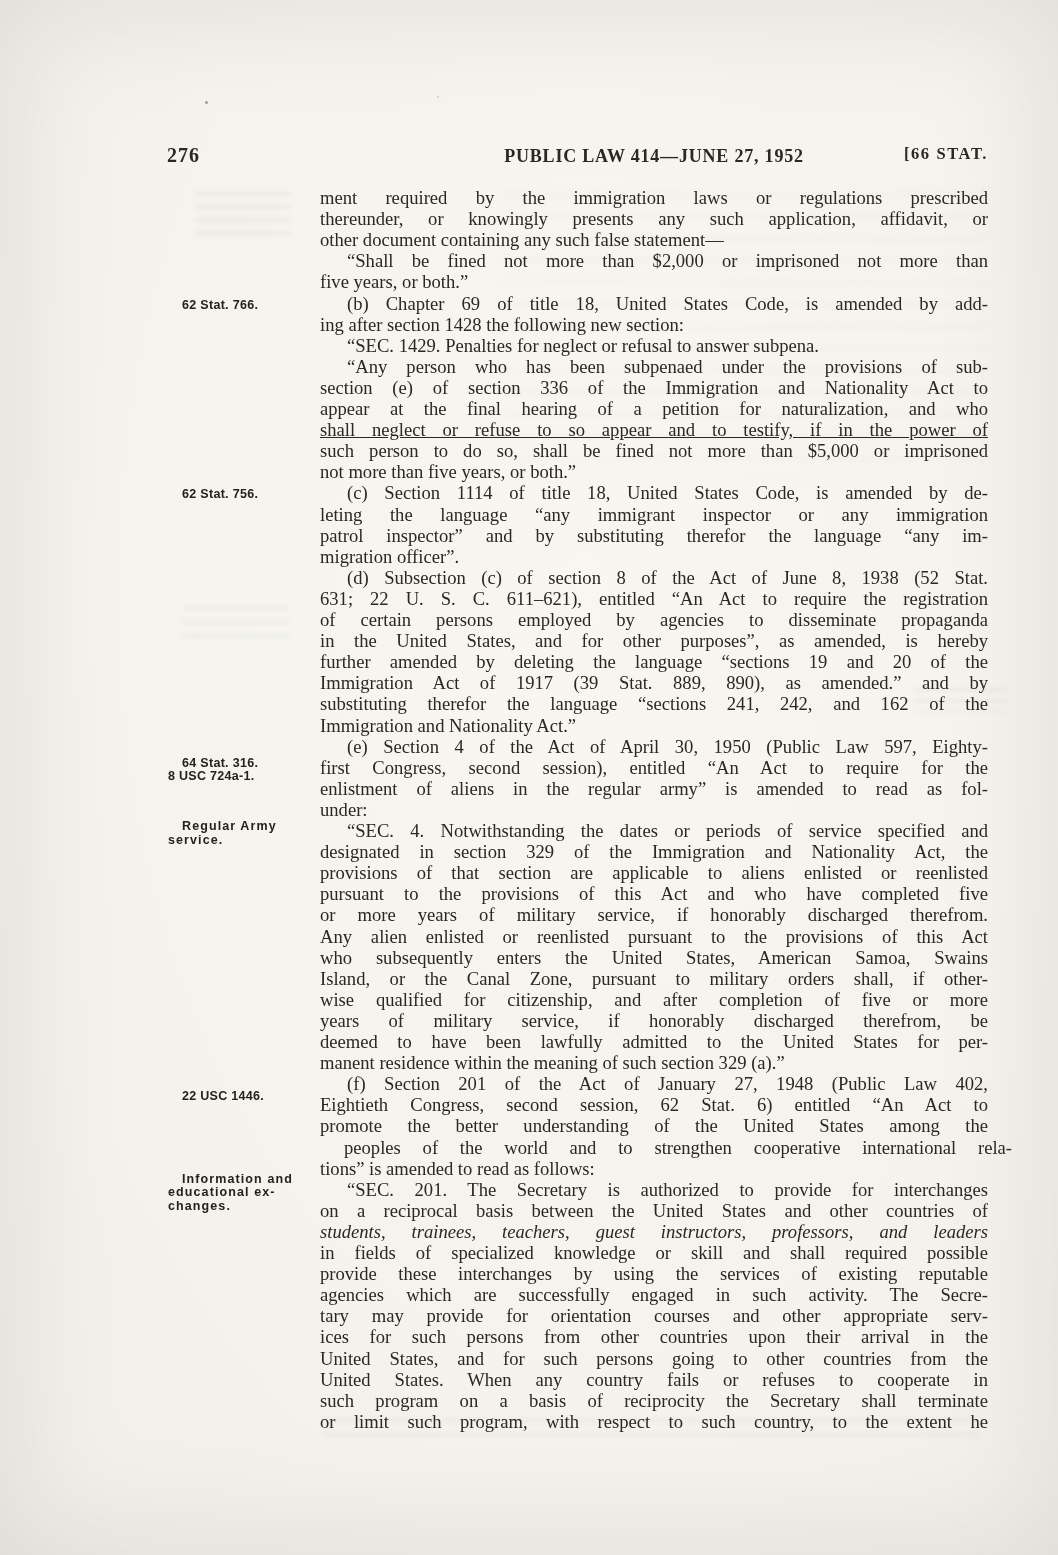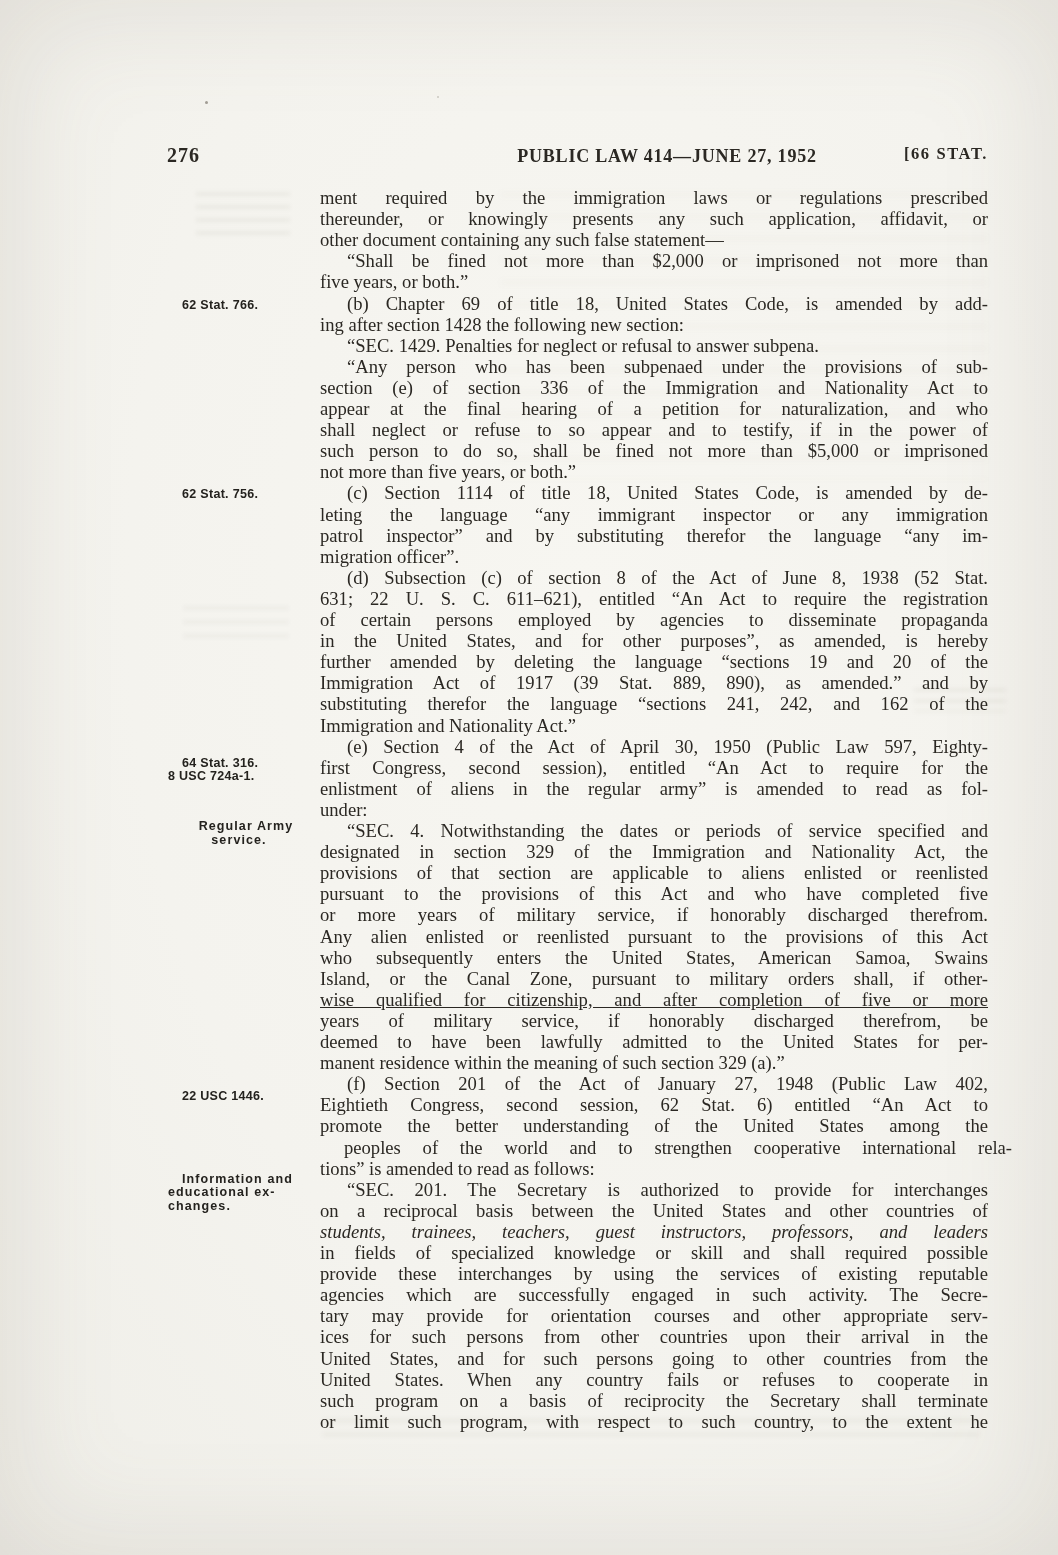--- a/index.html
+++ b/index.html
@@ -12,21 +12,21 @@
   }
   .page::after {
     content:""; position:absolute; inset:0; pointer-events:none;
     box-shadow: inset 0 0 110px 12px rgba(125,115,98,0.14);
   }
   .hdr-num {
     position:absolute; left:167px; top:144px;
     font-size:20px; font-weight:bold; letter-spacing:1px;
   }
   .hdr-title {
-    position:absolute; left:333px; top:146px; width:668px;
+    position:absolute; left:320px; top:146px; width:668px;
     text-align:center; font-size:18px; font-weight:bold; letter-spacing:0.8px;
   }
   .hdr-stat {
     position:absolute; right:70px; top:144px;
     font-size:16.5px; font-weight:bold; letter-spacing:1.6px;
   }
   .body-line {
     position:absolute; left:320px; width:668px; height:21px;
     font-size:18.6px; line-height:21px;
     text-align:justify; text-align-last:justify;
@@ -71,40 +71,40 @@
 
   <div class="hdr-num">276</div>
   <div class="hdr-title">PUBLIC LAW 414—JUNE 27, 1952</div>
   <div class="hdr-stat">[66 STAT.</div>
 
   <div id="margin-notes">
       <div class="mnote" style="top: 298.5px;">62 Stat. 766.</div>
       <div class="mnote" style="top: 488.4px;">62 Stat. 756.</div>
       <div class="mnote" style="top: 756.7px;">64 Stat. 316.
 8 USC 724a-1.</div>
-      <div class="mnote spread" style="top: 820px; text-align: center;">Regular Army
+      <div class="mnote spread" style="top: 820px;">Regular Army
 service.</div>
       <div class="mnote" style="top: 1090.3px;">22 USC 1446.</div>
       <div class="mnote spread" style="top: 1172.7px;">Information and
 educational ex-
 changes.</div>
     </div>
   <div id="body-text">
       <div class="body-line" style="top: 187px;">ment required by the immigration laws or regulations prescribed</div>
       <div class="body-line" style="top: 208.1px;">thereunder, or knowingly presents any such application, affidavit, or</div>
       <div class="body-line end" style="top: 229.2px;">other document containing any such false statement—</div>
       <div class="body-line indent" style="top: 250.3px;">“Shall be fined not more than $2,000 or imprisoned not more than</div>
       <div class="body-line end" style="top: 271.4px;">five years, or both.”</div>
       <div class="body-line indent" style="top: 292.5px;">(b) Chapter 69 of title 18, United States Code, is amended by add-</div>
       <div class="body-line end" style="top: 313.6px;">ing after section 1428 the following new section:</div>
       <div class="body-line indent end" style="top: 334.7px;">“SEC. 1429. Penalties for neglect or refusal to answer subpena.</div>
       <div class="body-line indent" style="top: 355.8px;">“Any person who has been subpenaed under the provisions of sub-</div>
       <div class="body-line" style="top: 376.9px;">section (e) of section 336 of the Immigration and Nationality Act to</div>
       <div class="body-line" style="top: 398px;">appear at the final hearing of a petition for naturalization, and who</div>
-      <div class="body-line" style="top: 419.1px;">shall neglect or refuse to so appear and to testify, if in the power of</div>
+      <div class="body-line" style="top: 419.1px; text-decoration: underline;">shall neglect or refuse to so appear and to testify, if in the power of</div>
       <div class="body-line" style="top: 440.2px;">such person to do so, shall be fined not more than $5,000 or imprisoned</div>
       <div class="body-line end" style="top: 461.3px;">not more than five years, or both.”</div>
       <div class="body-line indent" style="top: 482.4px;">(c) Section 1114 of title 18, United States Code, is amended by de-</div>
       <div class="body-line" style="top: 503.5px;">leting the language “any immigrant inspector or any immigration</div>
       <div class="body-line" style="top: 524.6px;">patrol inspector” and by substituting therefor the language “any im-</div>
       <div class="body-line end" style="top: 545.7px;">migration officer”.</div>
       <div class="body-line indent" style="top: 566.8px;">(d) Subsection (c) of section 8 of the Act of June 8, 1938 (52 Stat.</div>
       <div class="body-line" style="top: 587.9px;">631; 22 U. S. C. 611–621), entitled “An Act to require the registration</div>
       <div class="body-line" style="top: 609px;">of certain persons employed by agencies to disseminate propaganda</div>
       <div class="body-line" style="top: 630.1px;">in the United States, and for other purposes”, as amended, is hereby</div>
@@ -117,21 +117,21 @@
       <div class="body-line" style="top: 777.8px;">enlistment of aliens in the regular army” is amended to read as fol-</div>
       <div class="body-line end" style="top: 798.9px;">under:</div>
       <div class="body-line indent" style="top: 820px;">“SEC. 4. Notwithstanding the dates or periods of service specified and</div>
       <div class="body-line" style="top: 841.1px;">designated in section 329 of the Immigration and Nationality Act, the</div>
       <div class="body-line" style="top: 862.2px;">provisions of that section are applicable to aliens enlisted or reenlisted</div>
       <div class="body-line" style="top: 883.3px;">pursuant to the provisions of this Act and who have completed five</div>
       <div class="body-line" style="top: 904.4px;">or more years of military service, if honorably discharged therefrom.</div>
       <div class="body-line" style="top: 925.5px;">Any alien enlisted or reenlisted pursuant to the provisions of this Act</div>
       <div class="body-line" style="top: 946.6px;">who subsequently enters the United States, American Samoa, Swains</div>
       <div class="body-line" style="top: 967.7px;">Island, or the Canal Zone, pursuant to military orders shall, if other-</div>
-      <div class="body-line" style="top: 988.8px; text-decoration: underline;">wise qualified for citizenship, and after completion of five or more</div>
+      <div class="body-line" style="top: 988.8px;">wise qualified for citizenship, and after completion of five or more</div>
       <div class="body-line" style="top: 1009.9px;">years of military service, if honorably discharged therefrom, be</div>
       <div class="body-line" style="top: 1031px;">deemed to have been lawfully admitted to the United States for per-</div>
       <div class="body-line end" style="top: 1052.1px;">manent residence within the meaning of such section 329 (a).”</div>
       <div class="body-line indent" style="top: 1073.2px;">(f) Section 201 of the Act of January 27, 1948 (Public Law 402,</div>
       <div class="body-line" style="top: 1094.3px;">Eightieth Congress, second session, 62 Stat. 6) entitled “An Act to</div>
       <div class="body-line" style="top: 1115.4px;">promote the better understanding of the United States among the</div>
       <div class="body-line" style="top: 1136.5px; margin-left: 24px;">peoples of the world and to strengthen cooperative international rela-</div>
       <div class="body-line end" style="top: 1157.6px;">tions” is amended to read as follows:</div>
       <div class="body-line indent" style="top: 1178.7px;">“SEC. 201. The Secretary is authorized to provide for interchanges</div>
       <div class="body-line" style="top: 1199.8px;">on a reciprocal basis between the United States and other countries of</div>

